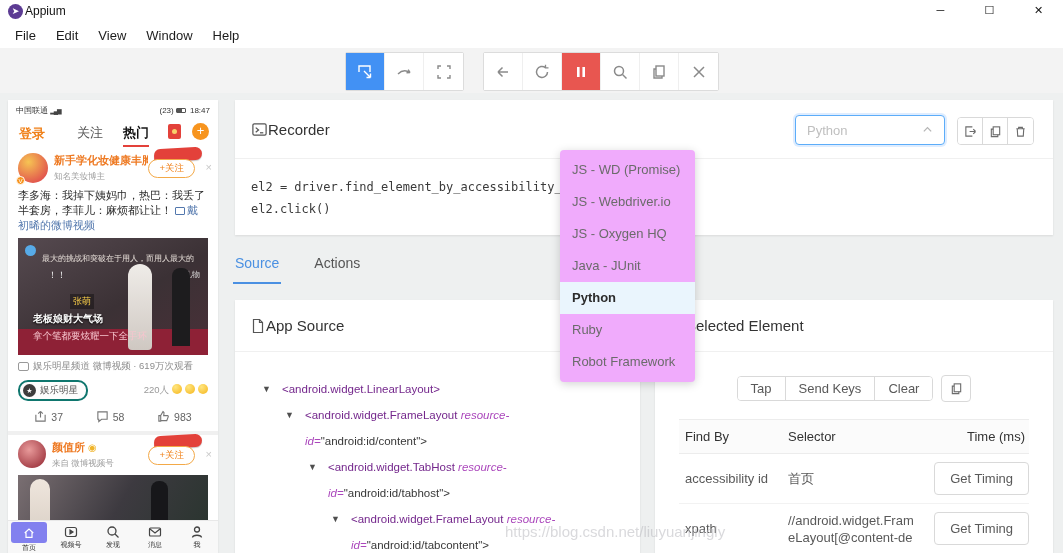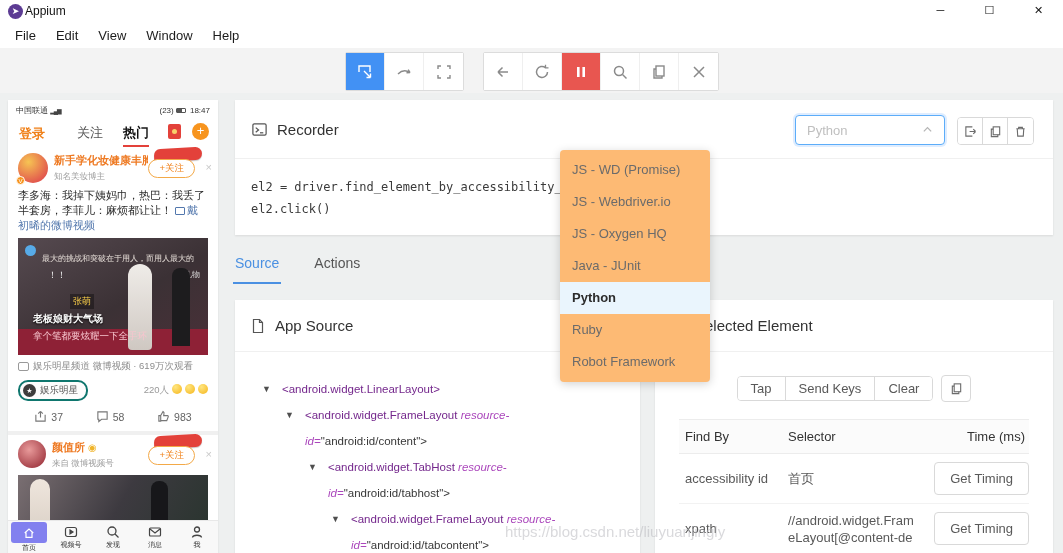--- a/index.html
+++ b/index.html
@@ -104,35 +104,35 @@
            display:flex; }
   .nav-item { flex:1; display:flex; flex-direction:column; align-items:center; justify-content:center; gap:1px;
               color:#444; position:relative; }
   .nav-label { font-size:7px; color:#333; }
   .nav-hl { position:absolute; left:3px; top:1px; right:3px; height:21px; background:#8280ef; border-radius:3px;
             display:flex; align-items:center; justify-content:center; }
 
   
   .recorder { left:235px; top:7px; width:818px; height:135px; }
   .rec-header { height:59px; display:flex; align-items:center; padding:0 16px; border-bottom:1px solid #f0f0f0; position:relative; }
-  .panel-title { font-size:15px; color:#333; margin-left:9px; }
+  .panel-title { font-size:15px; color:#333; }
   .lang-select { position:absolute; left:560px; top:15px; width:150px; height:30px; border:1px solid #5cadf9;
                  border-radius:4px; box-shadow:0 0 0 2px rgba(76,154,255,.18); background:#fff;
                  display:flex; align-items:center; padding:0 11px; font-size:13px; color:#bfbfbf; }
   .lang-caret { margin-left:auto; color:#b5b5b5; }
   .mini-group { position:absolute; left:722px; top:17px; display:flex; border:1px solid #d9d9d9; border-radius:4px; overflow:hidden; }
   .mini-btn { width:25px; height:26px; display:flex; align-items:center; justify-content:center; color:#6c6c6c;
               background:#fff; border-right:1px solid #d9d9d9; }
   .mini-btn:last-child { border-right:none; }
   .code { padding:17px 16px; font-family:"DejaVu Sans Mono","Liberation Mono",monospace; font-size:12px;
           line-height:22px; color:#3a3a3a; }
   .code .str { color:#d0482e; }
 
   
-  .lang-dropdown { position:absolute; left:560px; top:57px; width:150px; background:#fdba74; border-radius:4px;
+  .lang-dropdown { position:absolute; left:560px; top:57px; width:135px; background:#f0abfc; border-radius:4px;
                    box-shadow:0 2px 10px rgba(0,0,0,.18); padding:4px 0; z-index:60; }
   .lang-option { height:32px; line-height:32px; padding:0 12px; font-size:13px; color:#6b6b6b; white-space:nowrap; }
   .lang-option.selected { background:#eaf5fd; color:#2c2c2c; font-weight:bold; }
 
   
   .tabs { position:absolute; left:233px; top:162px; display:flex; gap:31px; font-size:14px; }
   .tab { padding:0 2px 11px; color:#555; }
   .tab.active { color:#4a90e2; border-bottom:2px solid #4a90e2; }
 
   

